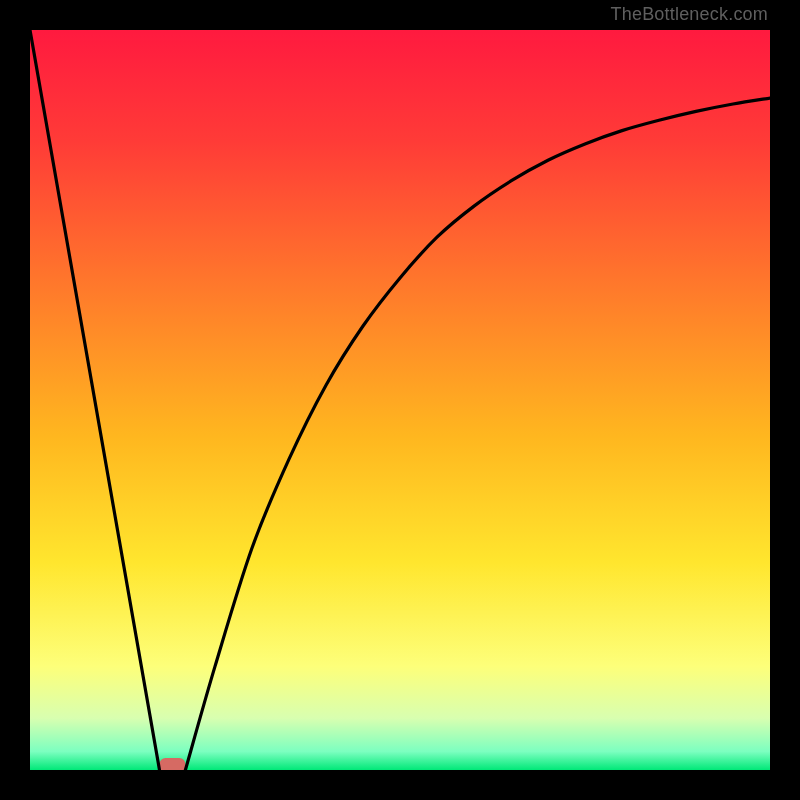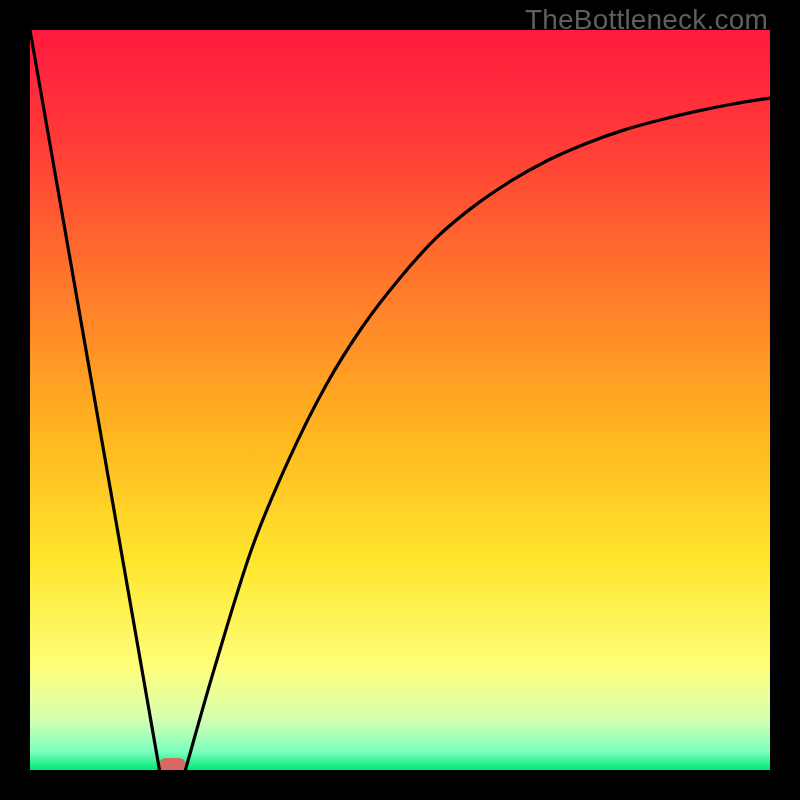--- a/index.html
+++ b/index.html
@@ -17,21 +17,21 @@
     top: 30px;
     width: 740px;
     height: 740px;
     background: #000;
   }
   .attribution {
     position: absolute;
     top: 4px;
     right: 32px;
     color: #5f5f5f;
-    font-size: 28px;
+    font-size: 18px;
     font-weight: 400;
     letter-spacing: 0.2px;
   }
   svg {
     display: block;
   }
 </style>
 </head>
 <body>
 

